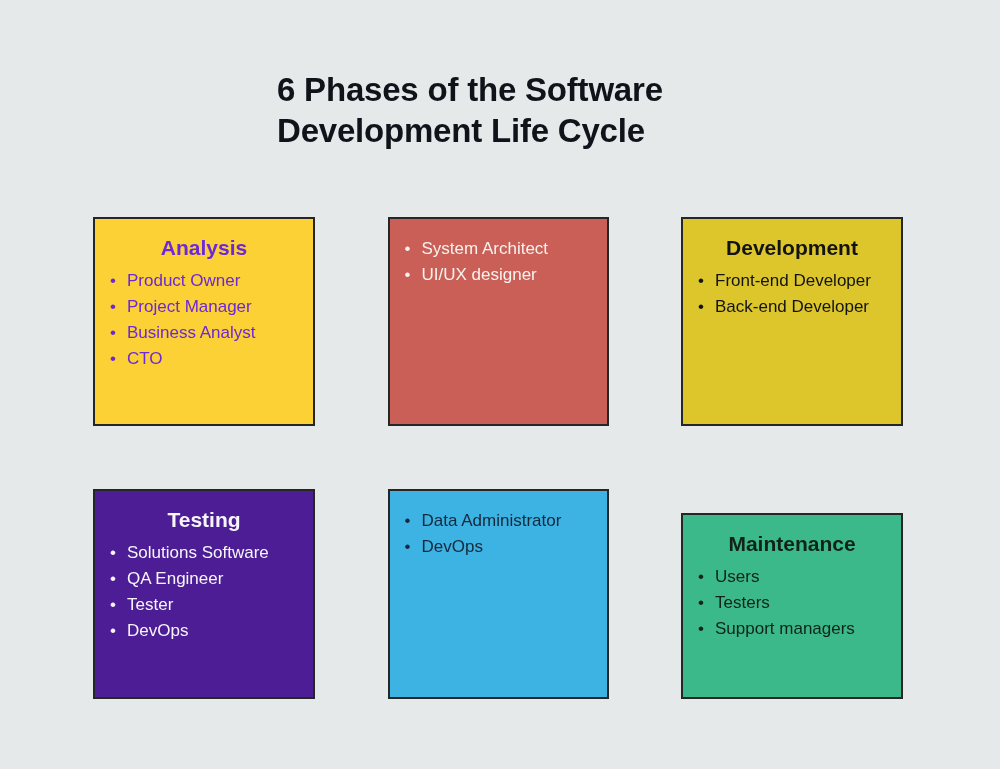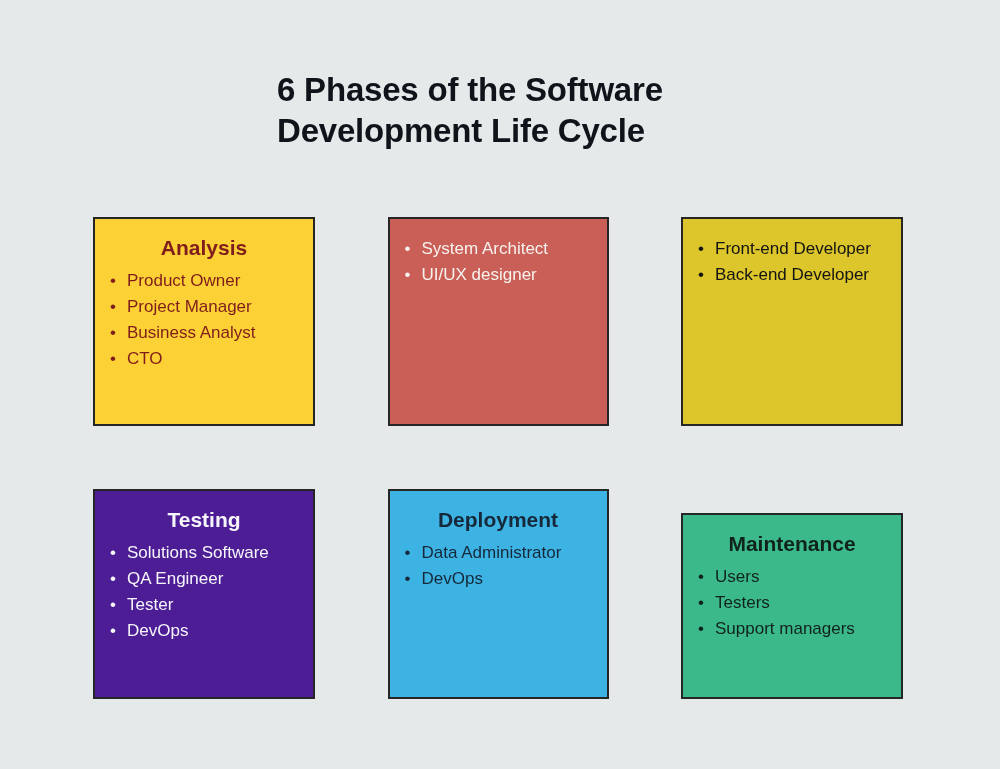--- a/index.html
+++ b/index.html
@@ -95,56 +95,56 @@
 
 <div class="page">
 
   <div class="title" style="color: rgb(16, 20, 26);">
     <span class="title-line">6 Phases of the Software</span>
     <span class="title-line">Development Life Cycle</span>
   </div>
 
   <div class="grid">
 
-    <div class="card card-1" style="background: rgb(251, 209, 53); border-color: rgb(38, 38, 38); color: #7f1d1d;">
+    <div class="card card-1" style="background: rgb(251, 209, 53); border-color: rgb(38, 38, 38); color: #6d28d9;">
       <div class="card-title">Analysis</div>
       <ul class="card-list">
           <li><span class="bullet">•</span><span>Product Owner</span></li>
           <li><span class="bullet">•</span><span>Project Manager</span></li>
           <li><span class="bullet">•</span><span>Business Analyst</span></li>
           <li><span class="bullet">•</span><span>CTO</span></li>
         </ul>
     </div>
 
     <div class="card card-2" style="background: rgb(201, 95, 87); border-color: rgb(38, 38, 38); color: rgb(247, 242, 238);">
       <ul class="card-list">
           <li><span class="bullet">•</span><span>System Architect</span></li>
           <li><span class="bullet">•</span><span>UI/UX designer</span></li>
         </ul>
     </div>
 
     <div class="card card-3" style="background: rgb(220, 198, 43); border-color: rgb(38, 38, 38); color: rgb(19, 19, 19);">
+      <div class="card-title">Development</div>
       <ul class="card-list">
           <li><span class="bullet">•</span><span>Front-end Developer</span></li>
           <li><span class="bullet">•</span><span>Back-end Developer</span></li>
         </ul>
     </div>
 
     <div class="card card-4" style="background: #4c1d95; border-color: rgb(38, 38, 38); color: rgb(246, 245, 250);">
       <div class="card-title">Testing</div>
       <ul class="card-list">
           <li><span class="bullet">•</span><span>Solutions Software</span></li>
           <li><span class="bullet">•</span><span>QA Engineer</span></li>
           <li><span class="bullet">•</span><span>Tester</span></li>
           <li><span class="bullet">•</span><span>DevOps</span></li>
         </ul>
     </div>
 
     <div class="card card-5" style="background: rgb(60, 179, 227); border-color: rgb(38, 38, 38); color: rgb(22, 40, 58);">
-      <div class="card-title">Deployment</div>
       <ul class="card-list">
           <li><span class="bullet">•</span><span>Data Administrator</span></li>
           <li><span class="bullet">•</span><span>DevOps</span></li>
         </ul>
     </div>
 
     <div class="card card-6" style="background: rgb(60, 185, 138); border-color: rgb(38, 38, 38); color: rgb(16, 35, 27); margin-top: 24px;">
       <div class="card-title">Maintenance</div>
       <ul class="card-list">
           <li><span class="bullet">•</span><span>Users</span></li>

